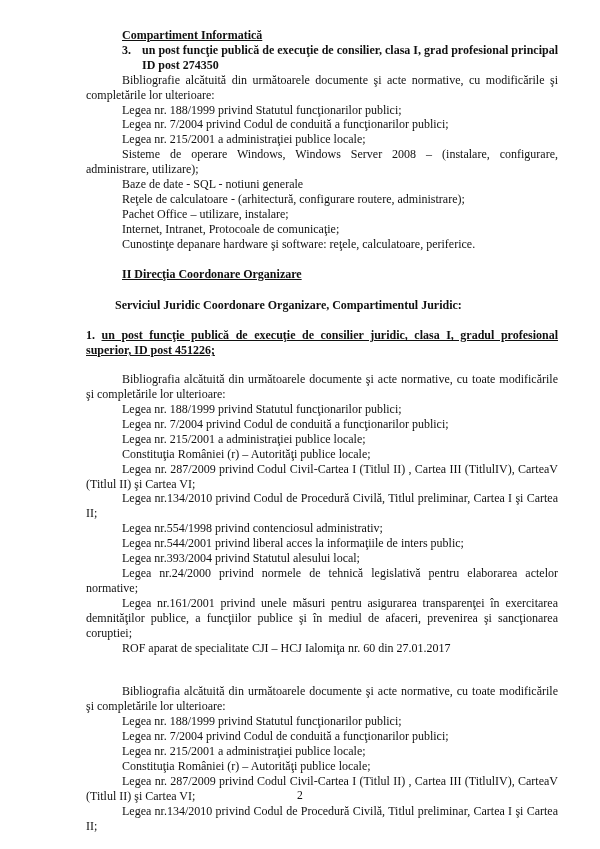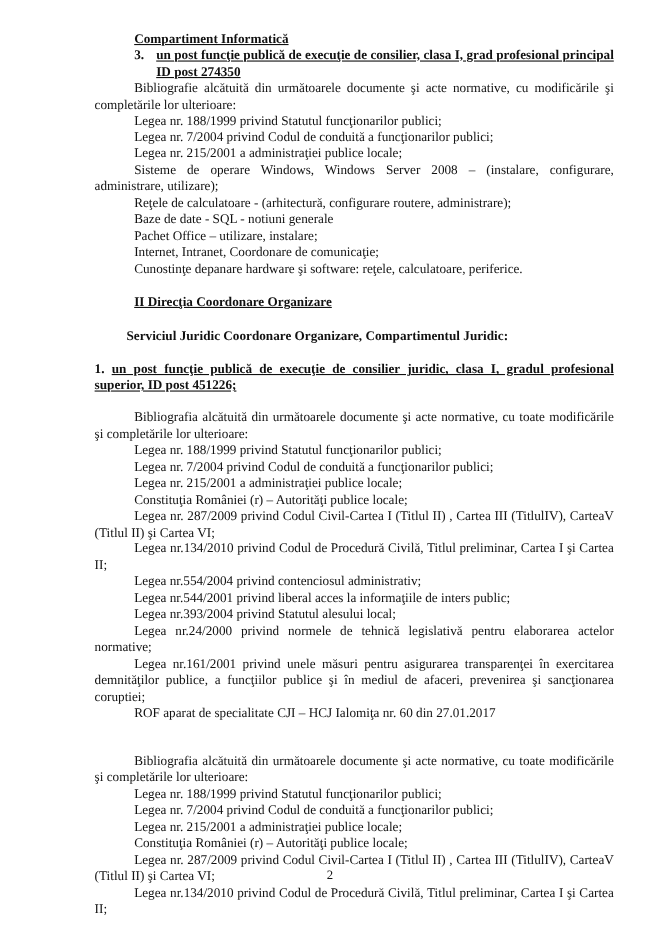--- a/index.html
+++ b/index.html
@@ -6,45 +6,45 @@
   body { width:600px; height:849px; position:relative; overflow:hidden;
          font-family:"Liberation Serif","DejaVu Serif",serif; color:#111; }
   .page { position:absolute; left:86px; top:28px; width:472px; font-size:12px; line-height:14.9px; }
   .p { margin:0; text-align:justify; }
   .ind { text-indent:36px; }
   .b { font-weight:bold; }
   .u { text-decoration:underline; }
   .heading-comp { padding-left:36px; margin:0; }
   .numlist { display:flex; padding-left:36px; margin:0; }
   .numlist .num { width:20px; flex:none; font-weight:bold; }
-  .numlist .txt { flex:1; text-align:justify; font-weight:bold; text-decoration:underline; }
+  .numlist .txt { flex:1; text-align:justify; font-weight:bold; }
   .gap { height:15px; }
   .gap2 { height:14px; }
   .svc { padding-left:13px; margin:16px; }
   .pagenum { position:absolute; left:0; width:600px; top:789px; text-align:center; font-size:11.6px; }
 </style>
 </head>
 <body>
 
 <div class="page">
   <p class="heading-comp b u">Compartiment Informatică</p>
   <div class="numlist">
     <span class="num">3.</span>
     <span class="txt">un post funcţie publică de execuţie de consilier, clasa I, grad profesional principal ID post 274350</span>
   </div>
   <p class="p ind">Bibliografie alcătuită din următoarele documente şi acte normative, cu modificările şi completările lor ulterioare:</p>
   <div>
     <p class="p ind">Legea nr. 188/1999 privind Statutul funcţionarilor publici;</p>
     <p class="p ind">Legea nr. 7/2004 privind Codul de conduită a funcţionarilor publici;</p>
     <p class="p ind">Legea nr. 215/2001 a administraţiei publice locale;</p>
     <p class="p ind">Sisteme de operare Windows, Windows Server 2008 – (instalare, configurare, administrare, utilizare);</p>
+    <p class="p ind">Baze de date - SQL - notiuni generale</p>
     <p class="p ind">Reţele de calculatoare - (arhitectură, configurare routere, administrare);</p>
-    <p class="p ind">Baze de date - SQL - notiuni generale</p>
     <p class="p ind">Pachet Office – utilizare, instalare;</p>
-    <p class="p ind">Internet, Intranet, Coordonare de comunicaţie;</p>
+    <p class="p ind">Internet, Intranet, Protocoale de comunicaţie;</p>
     <p class="p ind">Cunostinţe depanare hardware şi software: reţele, calculatoare, periferice.</p>
   </div>
 
   <div class="gap"></div>
 
   <p class="heading-comp b u">II Direcţia Coordonare Organizare</p>
   <p class="svc b">Serviciul Juridic Coordonare Organizare, Compartimentul Juridic:</p>
   <p class="p b">
     <span>1.</span>
     <span class="u">un post funcţie publică de execuţie de consilier juridic, clasa I, gradul profesional superior, ID post 451226;</span>
@@ -53,21 +53,21 @@
   <div class="gap2"></div>
 
   <p class="p ind">Bibliografia alcătuită din următoarele documente şi acte normative, cu toate modificările şi completările lor ulterioare:</p>
   <div>
     <p class="p ind">Legea nr. 188/1999 privind Statutul funcţionarilor publici;</p>
     <p class="p ind">Legea nr. 7/2004 privind Codul de conduită a funcţionarilor publici;</p>
     <p class="p ind">Legea nr. 215/2001 a administraţiei publice locale;</p>
     <p class="p ind">Constituţia României (r) – Autorităţi publice locale;</p>
     <p class="p ind">Legea nr. 287/2009 privind Codul Civil-Cartea I (Titlul II) , Cartea III (TitlulIV), CarteaV (Titlul II) şi Cartea VI;</p>
     <p class="p ind">Legea nr.134/2010 privind Codul de Procedură Civilă, Titlul preliminar, Cartea I şi Cartea II;</p>
-    <p class="p ind">Legea nr.554/2004 privind contenciosul administrativ;</p>
+    <p class="p ind">Legea nr.554/1998 privind contenciosul administrativ;</p>
     <p class="p ind">Legea nr.544/2001 privind liberal acces la informaţiile de inters public;</p>
     <p class="p ind">Legea nr.393/2004 privind  Statutul alesului local;</p>
     <p class="p ind">Legea nr.24/2000 privind normele de tehnică legislativă pentru elaborarea actelor normative;</p>
     <p class="p ind">Legea nr.161/2001 privind unele măsuri pentru asigurarea transparenţei în exercitarea demnităţilor publice, a funcţiilor publice şi în mediul de afaceri, prevenirea şi sancţionarea coruptiei;</p>
     <p class="p ind">ROF aparat de specialitate CJI – HCJ Ialomiţa  nr. 60 din 27.01.2017</p>
   </div>
 
   <div class="gap"></div>
 
 

